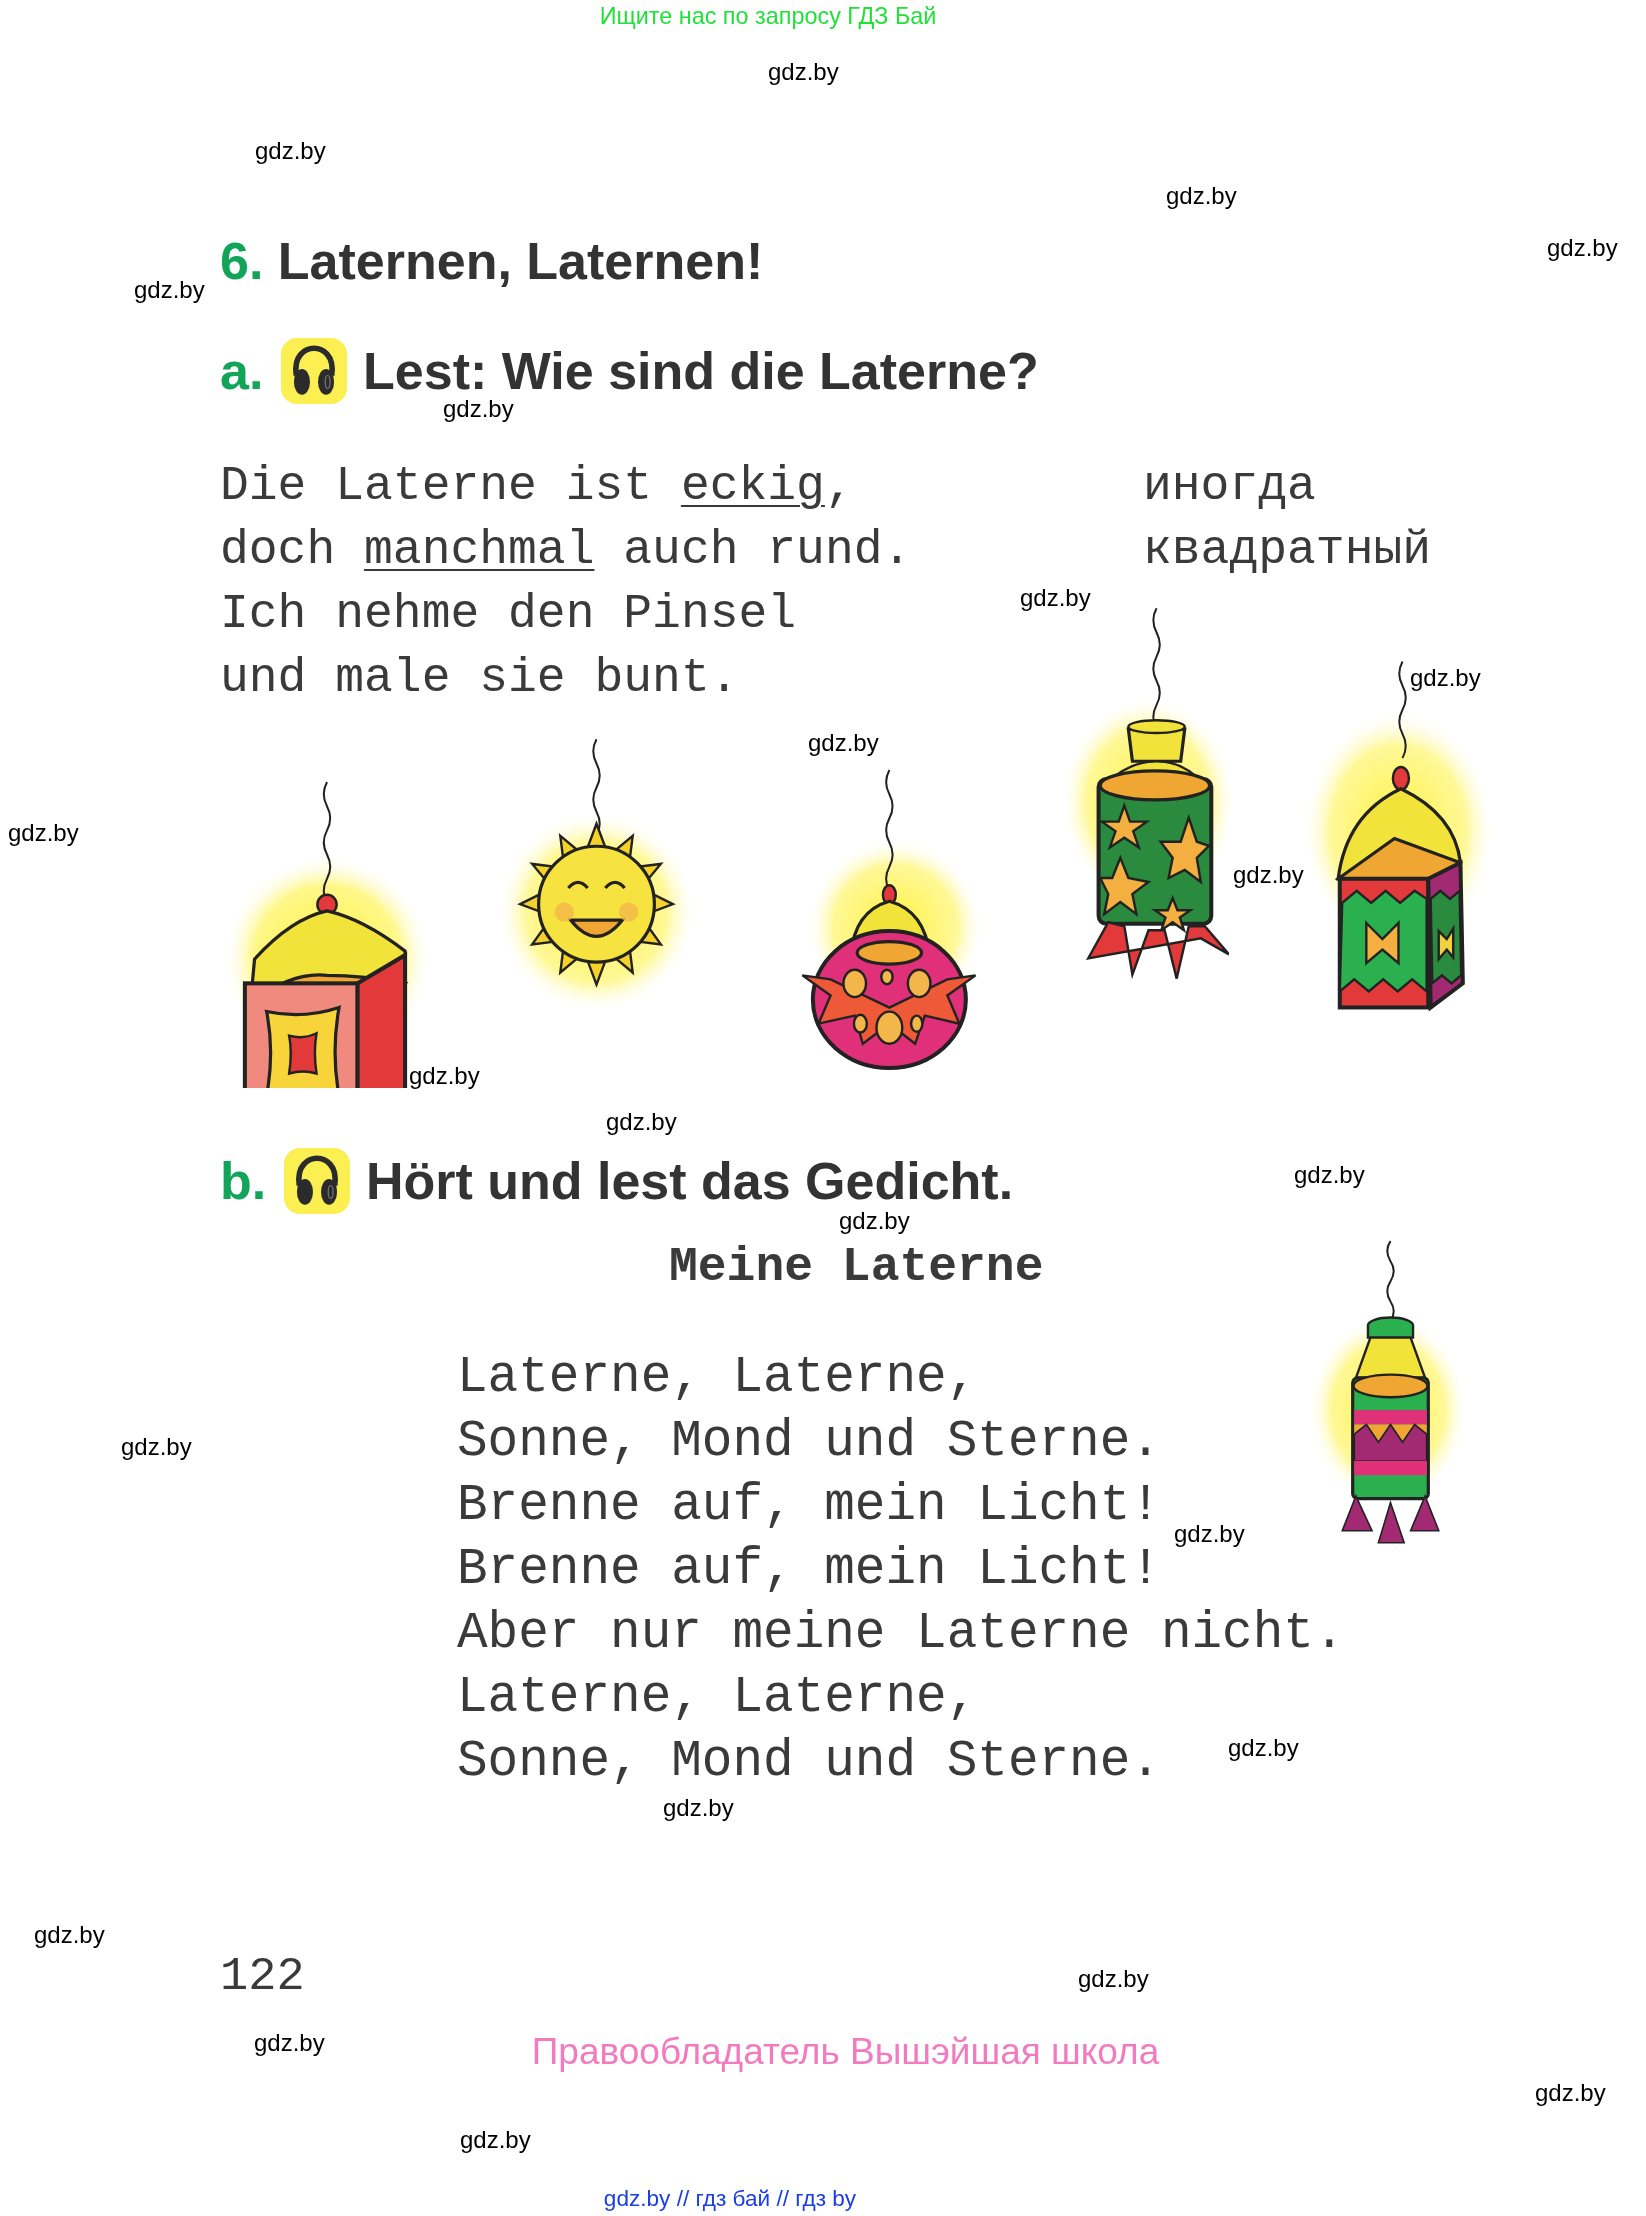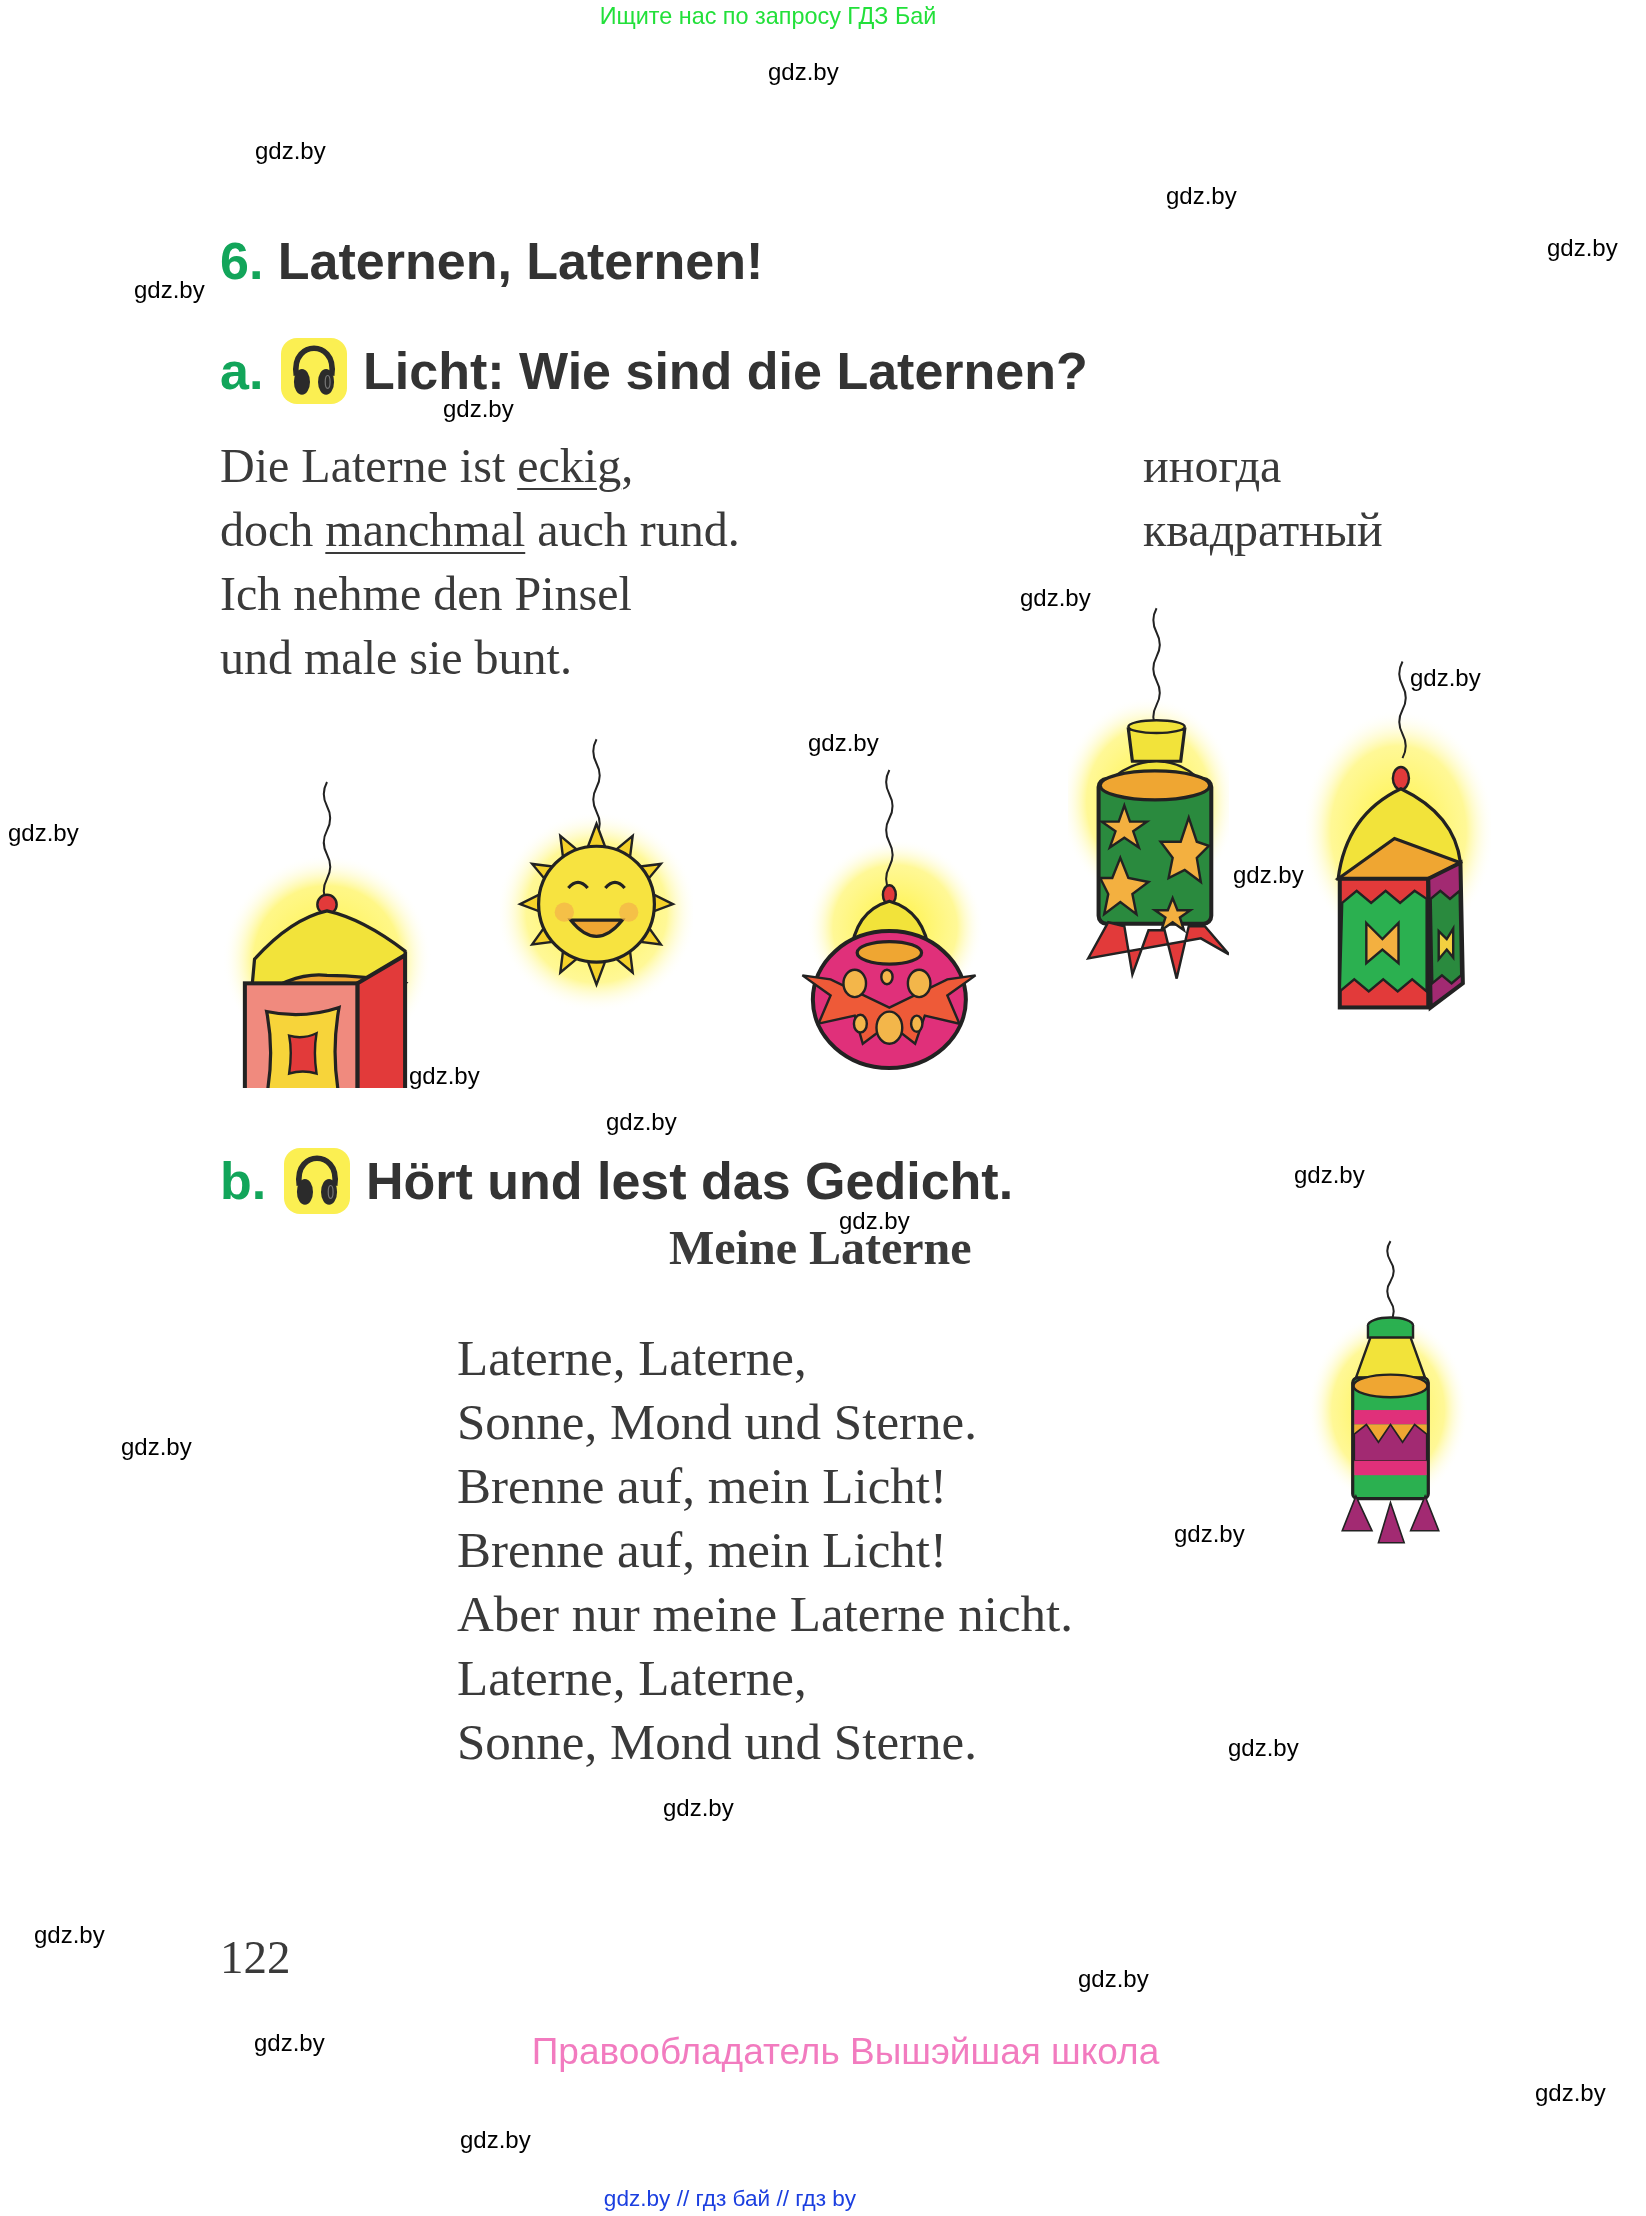--- a/index.html
+++ b/index.html
@@ -5,21 +5,21 @@
   html, body { margin:0; padding:0; background:#ffffff; }
   body { width:1647px; height:2216px; position:relative; overflow:hidden; font-family:"Liberation Sans", sans-serif; color:#333; }
   .abs { position:absolute; }
   .wm { position:absolute; font-family:"Liberation Sans", sans-serif; font-size:24px; color:#000; }
   .top-banner { top:3.2px; left:0; width:1536px; text-align:center; font-size:23.4px; color:#22e03a; }
   .h1 { top:231px; left:220px; font-weight:bold; font-size:52px; color:#333; white-space:nowrap; }
   .num { color:#12a55a; }
   .task { font-weight:bold; font-size:52px; color:#333; white-space:nowrap; display:flex; align-items:center; }
   .task .letter { color:#12a55a; margin-right:17.7px; }
   .hp { width:66px; height:66px; background:#fbef52; border-radius:16px; display:inline-flex; align-items:center; justify-content:center; margin-right:16px; }
-  .serif { font-family:Liberation Serif, serif; color:#3a3a3a; }
+  .serif { font-family:Liberation Mono, monospace; color:#3a3a3a;margin-top:20px; }
   .poem-a { top:434px; left:220px; font-size:48px; line-height:64px; }
   .poem-a .u { text-decoration:underline; text-decoration-thickness:2.4px; text-underline-offset:5.6px; }
   .gloss { top:434px; left:1143px; font-size:48px; line-height:64px; }
   .poem-title { top:1220px; left:669px; font-size:48px; font-weight:bold; }
   .poem-b { top:1326px; left:457px; font-size:51px; line-height:64px; }
   .pagenum { top:1930px; left:220px; font-size:47px; }
   .copyright { top:2031px; left:0; width:1647px; text-align:center; font-size:37px; color:#f27bbf;padding-left:22px; }
   .footer { top:2186px; left:0; width:1460px; text-align:center; font-size:22.6px; color:#1b3fe0; }
   svg { display:block; }
 </style>
@@ -67,21 +67,21 @@
 <div class="abs task" style="top:338px;left:220px">
   <span class="letter">a.</span>
   <span class="hp">
     <svg width="52" height="53" viewBox="0 0 64 66">
       <path d="M10 38 C6 12 22 4 32 4 C42 4 58 12 54 38" fill="none" stroke="#2b2b2b" stroke-width="7"></path>
       <ellipse cx="17" cy="46" rx="10" ry="16" fill="#2b2b2b"></ellipse>
       <ellipse cx="47" cy="46" rx="10" ry="16" fill="#2b2b2b"></ellipse>
       <ellipse cx="49" cy="46" rx="3" ry="8" fill="none" stroke="#777" stroke-width="1.5"></ellipse>
     </svg>
   </span>
-  <span>Licht: Wie sind die Laternen?</span>
+  <span>Lest: Wie sind die Laterne?</span>
 </div>
 
 <div class="abs serif poem-a">
   <div><span>Die Laterne ist </span><span class="u">eckig</span><span>,</span></div>
   <div><span>doch </span><span class="u">manchmal</span><span> auch rund.</span></div>
   <div>Ich nehme den Pinsel</div>
   <div>und male sie bunt.</div>
 </div>
 
 <div class="abs serif gloss">

